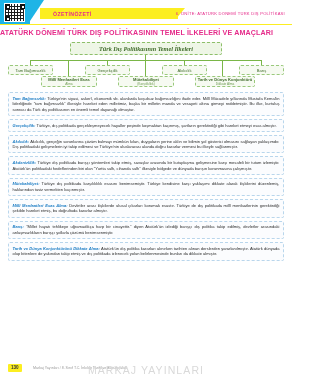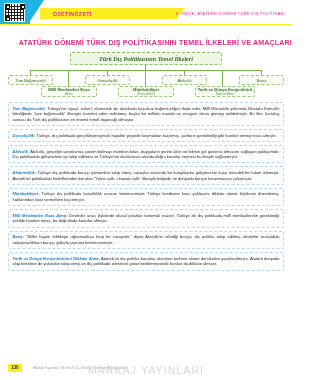--- a/index.html
+++ b/index.html
@@ -77,22 +77,22 @@
     text-align:right;
     line-height:6px;
   }
   .header-rule{
     position:absolute;left:0;top:23.5px;width:292px;height:.6px;
     background:#fcee21;
   }
 
   
   .main-title{
-    margin:15px 0 0 0;
-    text-align:right;
+    margin:5px 0 0 0;
+    text-align:left;
     font-size:7.1px;
     font-weight:bold;
     letter-spacing:.15px;
     color:#e52b8a;
     line-height:9px;
   }
 
   
   .diagram{
     position:relative;

